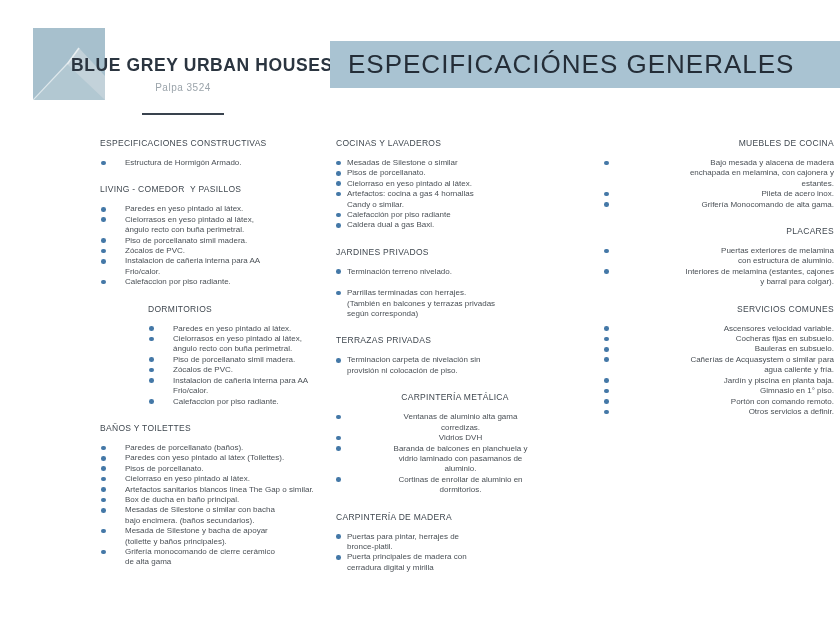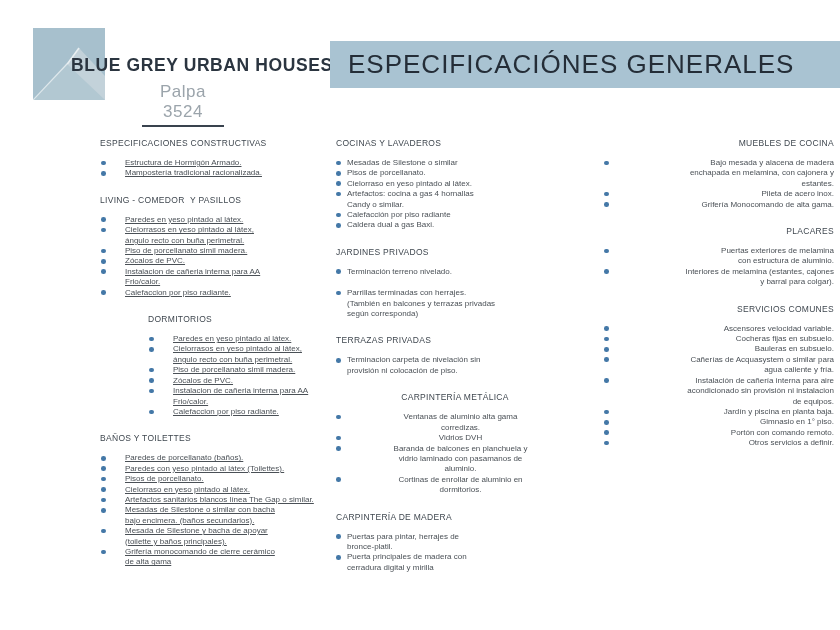--- a/index.html
+++ b/index.html
@@ -12,22 +12,22 @@
   
   .logo{position:absolute;left:33px;top:28px;width:72px;height:72px;}
   .logo svg{display:block;width:100%;height:100%;}
   .brand-title{
     position:absolute;left:71px;top:55px;
     font-size:17.5px;font-weight:600;letter-spacing:.6px;
     color:#2b3540;white-space:nowrap;
   }
   .brand-subtitle{
     position:absolute;left:142px;top:82px;width:82px;text-align:center;
-    font-size:17px;letter-spacing:.5px;color:#9ba4ab;
-    padding-bottom:3px;border-bottom:2px solid #39434e;
+    font-size:10px;letter-spacing:.5px;color:#9ba4ab;
+    padding-bottom:20px;border-bottom:2px solid #39434e;
   }
   .banner{
     position:absolute;left:330px;top:41px;width:510px;height:47px;
     background:#a9c3d2;display:flex;align-items:center;
   }
   .banner-title{
     padding-left:18px;font-size:26px;font-weight:500;
     letter-spacing:1px;color:#242d37;white-space:nowrap;
   }
 
@@ -44,21 +44,21 @@
   }
   .section ul{list-style:none;margin:0 0 16px;padding:0;}
   .section li{
     position:relative;font-size:8px;line-height:10.4px;
     color:#4a5056;padding-left:11px;white-space:pre-line;
   }
   .section li::before{
     content:"";position:absolute;left:0;top:2.6px;
     width:4.6px;height:4.6px;border-radius:50%;background:#4478a7;
   }
-  #col1 .section li{padding-left:25px;text-decoration:underline;}
+  #col1 .section li{padding-left:25px;}
   #col1 .section li::before{left:1px;}
 
   
   #col1 .section:nth-of-type(3){margin-top:8px;margin-left:48px;}
   #col2 .section:nth-of-type(2) li:first-child{margin-bottom:11px;}
   #col2 .section:nth-of-type(4){margin-top:14px;text-align:center;}
 </style>
 </head>
 <body>
 
@@ -79,21 +79,20 @@
 
   <div class="banner">
     <div class="banner-title">ESPECIFICACIÓNES GENERALES</div>
   </div>
 
   <div id="col1" class="column">
       <div class="section">
         <h3>ESPECIFICACIONES CONSTRUCTIVAS</h3>
         <ul>
           <li>Estructura de Hormigón Armado.</li>
-          <li>Mampostería tradicional racionalizada.</li>
         </ul>
       </div>
       <div class="section">
         <h3>LIVING - COMEDOR &nbsp;Y PASILLOS</h3>
         <ul>
           <li>Paredes en yeso pintado al látex.</li>
           <li>Cielorrasos en yeso pintado al látex,
 ángulo recto con buña perimetral.</li>
           <li>Piso de porcellanato simil madera.</li>
           <li>Zócalos de PVC.</li>
@@ -116,20 +115,21 @@
         </ul>
       </div>
       <div class="section">
         <h3>BAÑOS Y TOILETTES</h3>
         <ul>
           <li>Paredes de porcellanato (baños).</li>
           <li>Paredes con yeso pintado al látex (Toilettes).</li>
           <li>Pisos de porcellanato.</li>
           <li>Cielorraso en yeso pintado al látex.</li>
           <li>Artefactos sanitarios blancos línea The Gap o similar.</li>
+          <li>Box de ducha en baño principal.</li>
           <li>Mesadas de Silestone o similar con bacha
 bajo encimera. (baños secundarios).</li>
           <li>Mesada de Silestone y bacha de apoyar
 (toilette y baños principales).</li>
           <li>Grifería monocomando de cierre cerámico
 de alta gama</li>
         </ul>
       </div>
     </div>
   <div id="col2" class="column">
@@ -205,23 +205,20 @@
         </ul>
       </div>
       <div class="section">
         <h3>SERVICIOS COMUNES</h3>
         <ul>
           <li>Ascensores velocidad variable.</li>
           <li>Cocheras fijas en subsuelo.</li>
           <li>Bauleras en subsuelo.</li>
           <li>Cañerías de Acquasystem o similar para
 agua caliente y fría.</li>
-          <li>Instalación de cañería interna para aire
-acondicionado sin provisión ni instalacion
-de equipos.</li>
           <li>Jardín y piscina en planta baja.</li>
           <li>Gimnasio en 1° piso.</li>
           <li>Portón con comando remoto.</li>
           <li>Otros servicios a definir.</li>
         </ul>
       </div>
     </div>
 
 </div>
 

